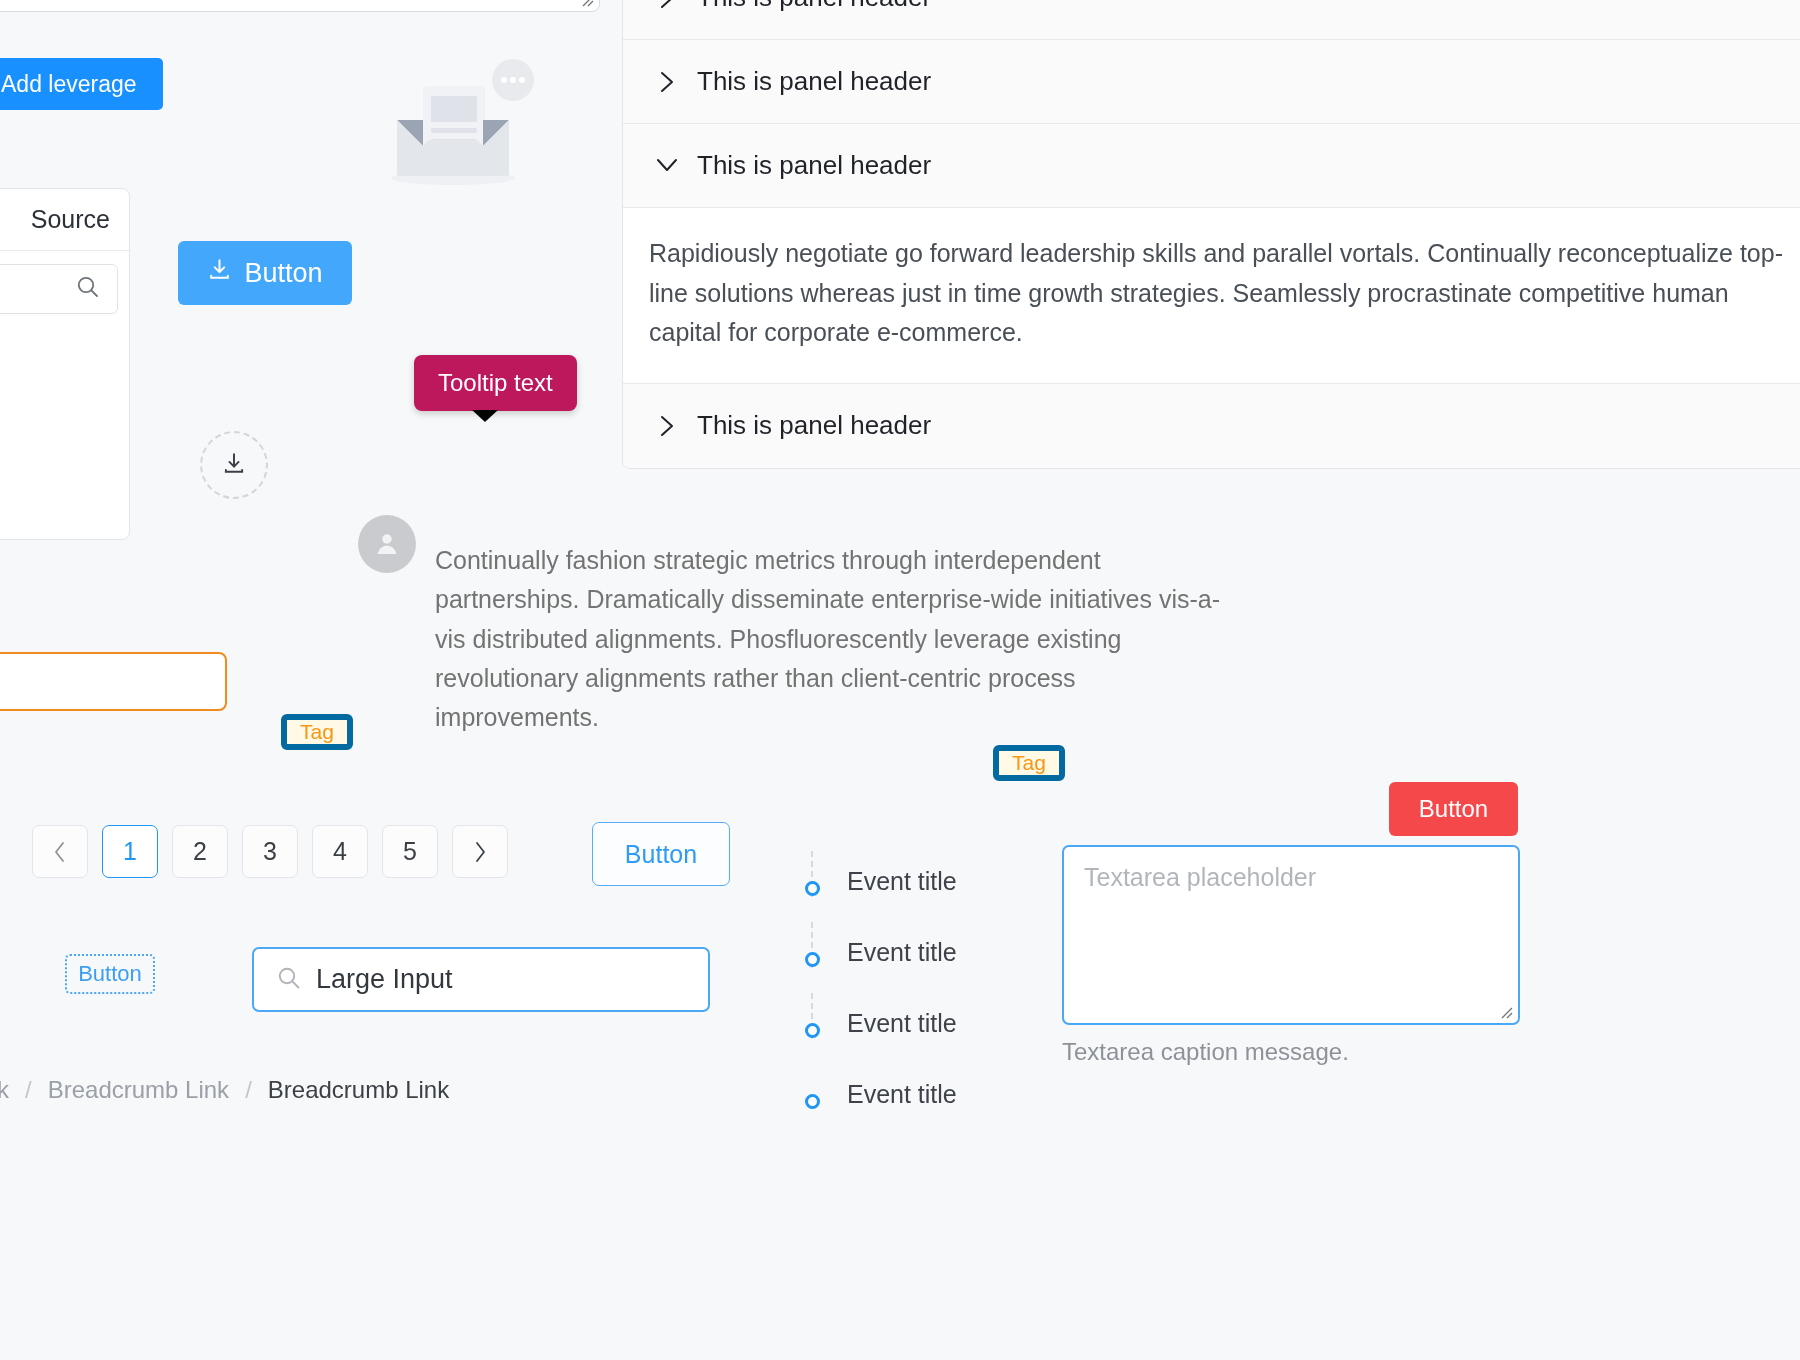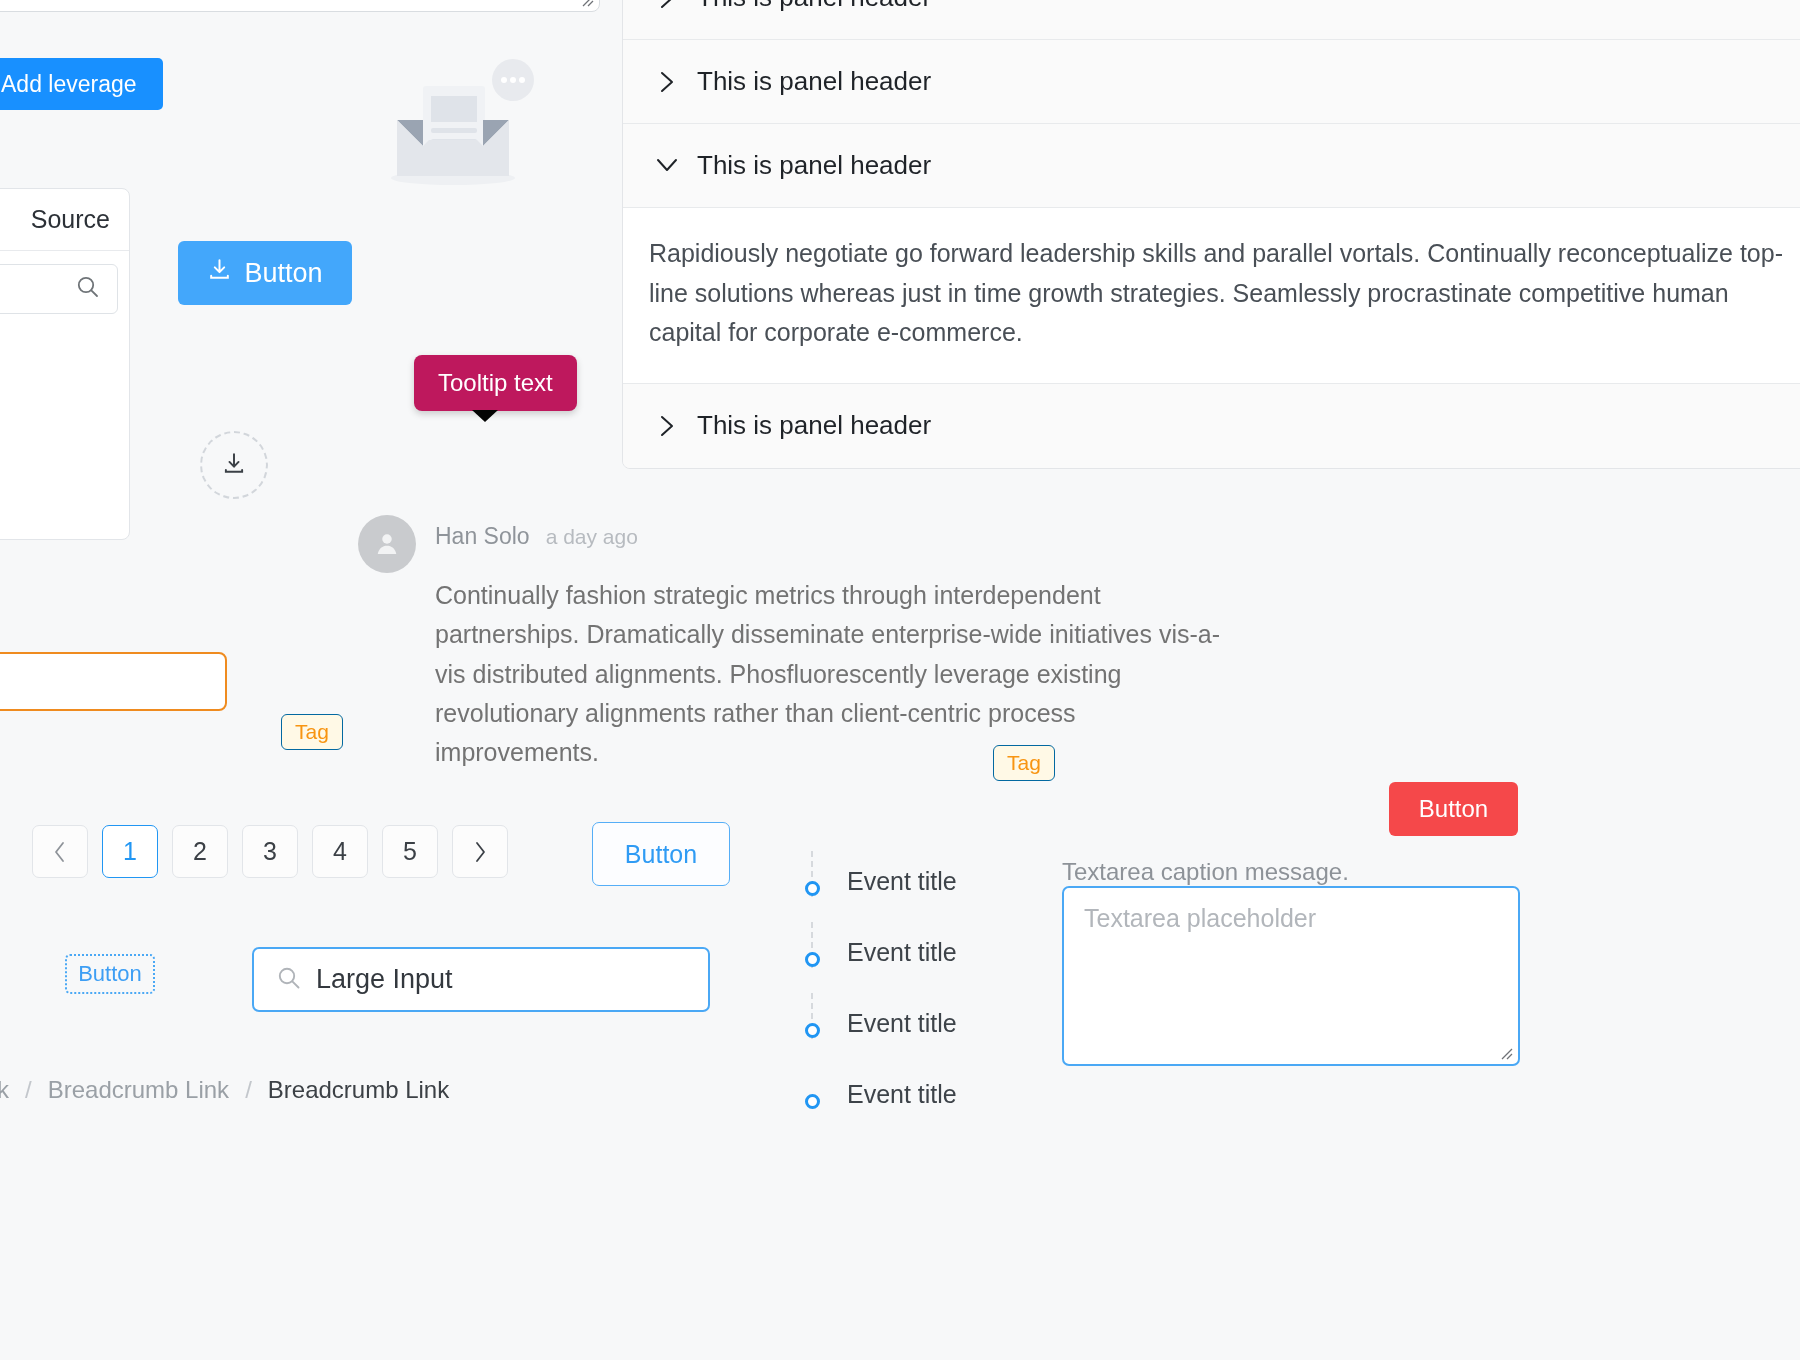--- a/index.html
+++ b/index.html
@@ -181,21 +181,21 @@
     color: #737373;
     max-width: 790px;
   }
 
   
   .tag {
     display: inline-flex; align-items: center; justify-content: center;
     height: 36px;
     padding: 0 13px;
     background: #fff9e6;
-    border: 1px solid #0369a1;
+    border: 6px solid #0369a1;
     border-radius: 6px;
     color: #f89512;
     font-size: 21px;
     box-sizing: border-box;
   }
   #tag-one { left: 281px; top: 714px; }
   #tag-two { left: 993px; top: 745px; }
 
   
   #orange-input {
@@ -443,24 +443,20 @@
 </div>
 
 <div class="abs" id="comment-block">
   <div id="comment-avatar">
     <svg width="30" height="30" viewBox="0 0 24 24">
         <circle cx="12" cy="8" r="3.8" fill="#f2f3f4"></circle>
         <path d="M4.6 20 C5.4 15.4 8.4 13.3 12 13.3 C15.6 13.3 18.6 15.4 19.4 20" fill="#f2f3f4"></path>
       </svg>
   </div>
   <div>
-    <div id="comment-meta">
-      <span class="comment-author">Han Solo</span>
-      <span class="comment-time">a day ago</span>
-    </div>
     <div id="comment-body">Continually fashion strategic metrics through interdependent partnerships. Dramatically disseminate enterprise-wide initiatives vis-a-vis distributed alignments. Phosfluorescently leverage existing revolutionary alignments rather than client-centric process improvements.</div>
   </div>
 </div>
 
 <span class="abs tag" id="tag-one">Tag</span>
 <span class="abs tag" id="tag-two">Tag</span>
 
 <div class="abs" id="orange-input"></div>
 
 <div class="abs" id="pagination">
@@ -519,29 +515,29 @@
     <span class="tl-dot"></span>
     <span class="tl-label">Event title</span>
   </div>
 </div>
 
 <button class="abs" id="danger-button">
   <span>Button</span>
 </button>
 
 <div class="abs" id="textarea-group">
-  <div id="textarea-caption">Textarea caption message.</div>
   <div id="textarea-field">
     <span id="textarea-placeholder">Textarea placeholder</span>
     <span class="resize-grip">
       <svg width="14" height="14" viewBox="0 0 14 14">
           <path d="M13 3 L3 13 M13 8 L8 13" stroke="#6f7277" stroke-width="1.3" fill="none"></path>
         </svg>
     </span>
   </div>
+  <div id="textarea-caption">Textarea caption message.</div>
 </div>
 
 <div class="abs" id="breadcrumb">
   <span class="bc-link">Link</span>
   <span class="bc-sep">/</span>
   <span class="bc-link">Breadcrumb Link</span>
   <span class="bc-sep">/</span>
   <span class="bc-link current">Breadcrumb Link</span>
 </div>
 

